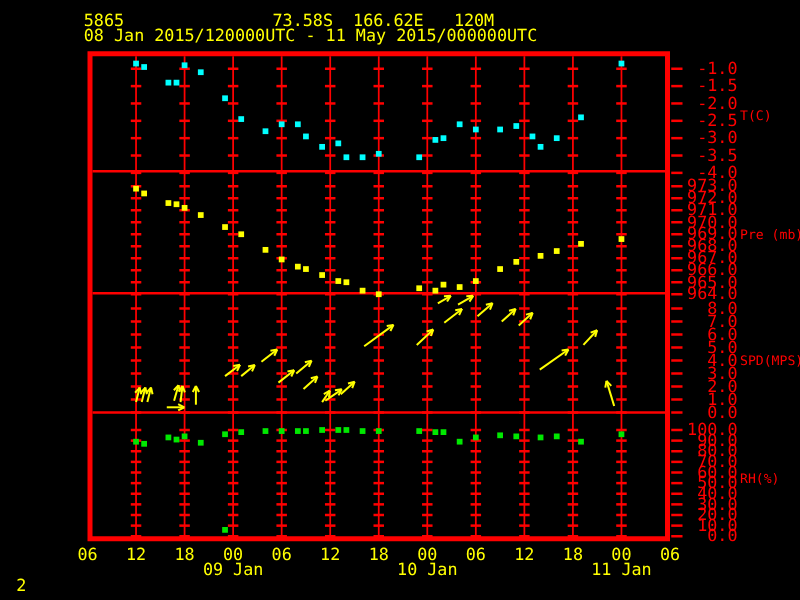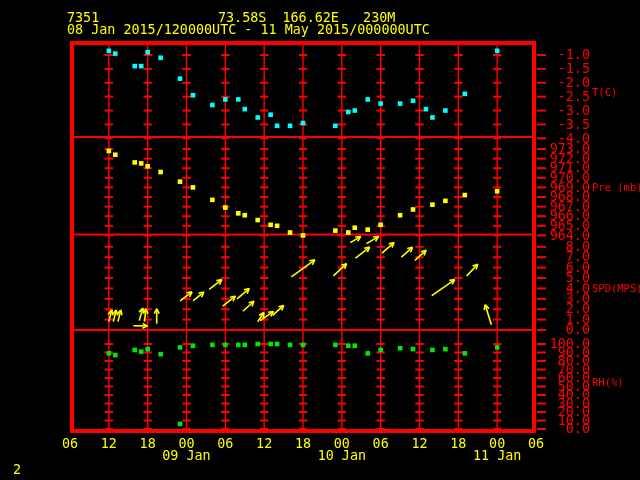--- a/index.html
+++ b/index.html
@@ -6,22 +6,22 @@
   .screen{position:relative;width:640px;height:480px;background:#000;overflow:hidden;
           font-family:"DejaVu Sans Mono",monospace;}
   .ytext{position:absolute;color:#ffff00;font-size:13.4px;line-height:13px;white-space:pre;}
   #plot{position:absolute;left:0;top:0;}
   svg text{font-family:"DejaVu Sans Mono",monospace;}
 </style>
 </head>
 <body>
 
 <div class="screen">
-  <div class="ytext" style="left:67px;top:10.5px;">7351</div>
-  <div class="ytext" style="left:218px;top:10.5px;">73.58S  166.62E   230M</div>
+  <div class="ytext" style="left:67px;top:10.5px;">5865</div>
+  <div class="ytext" style="left:218px;top:10.5px;">73.58S  166.62E   120M</div>
   <div class="ytext" style="left:67px;top:22.5px;">08 Jan 2015/120000UTC - 11 May 2015/000000UTC</div>
   <div class="ytext" style="left:13px;top:463px;">2</div>
   <svg id="plot" width="640" height="480">
       <line x1="108.83333333333334" y1="45" x2="108.83333333333334" y2="429" stroke="#ff0000" stroke-width="1.4"></line>
       <line x1="147.66666666666669" y1="45" x2="147.66666666666669" y2="429" stroke="#ff0000" stroke-width="1.4"></line>
       <line x1="186.5" y1="45" x2="186.5" y2="429" stroke="#ff0000" stroke-width="1.4"></line>
       <line x1="225.33333333333334" y1="45" x2="225.33333333333334" y2="429" stroke="#ff0000" stroke-width="1.4"></line>
       <line x1="264.16666666666663" y1="45" x2="264.16666666666663" y2="429" stroke="#ff0000" stroke-width="1.4"></line>
       <line x1="303" y1="45" x2="303" y2="429" stroke="#ff0000" stroke-width="1.4"></line>
       <line x1="341.8333333333333" y1="45" x2="341.8333333333333" y2="429" stroke="#ff0000" stroke-width="1.4"></line>

